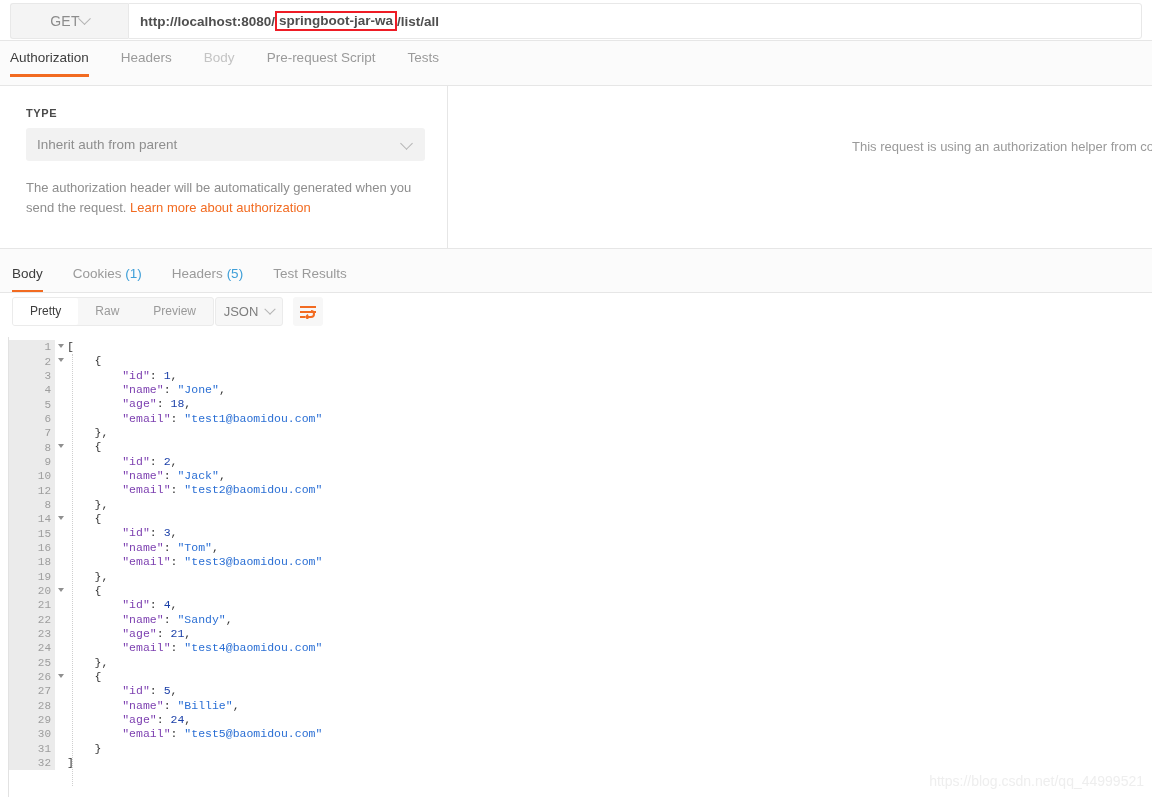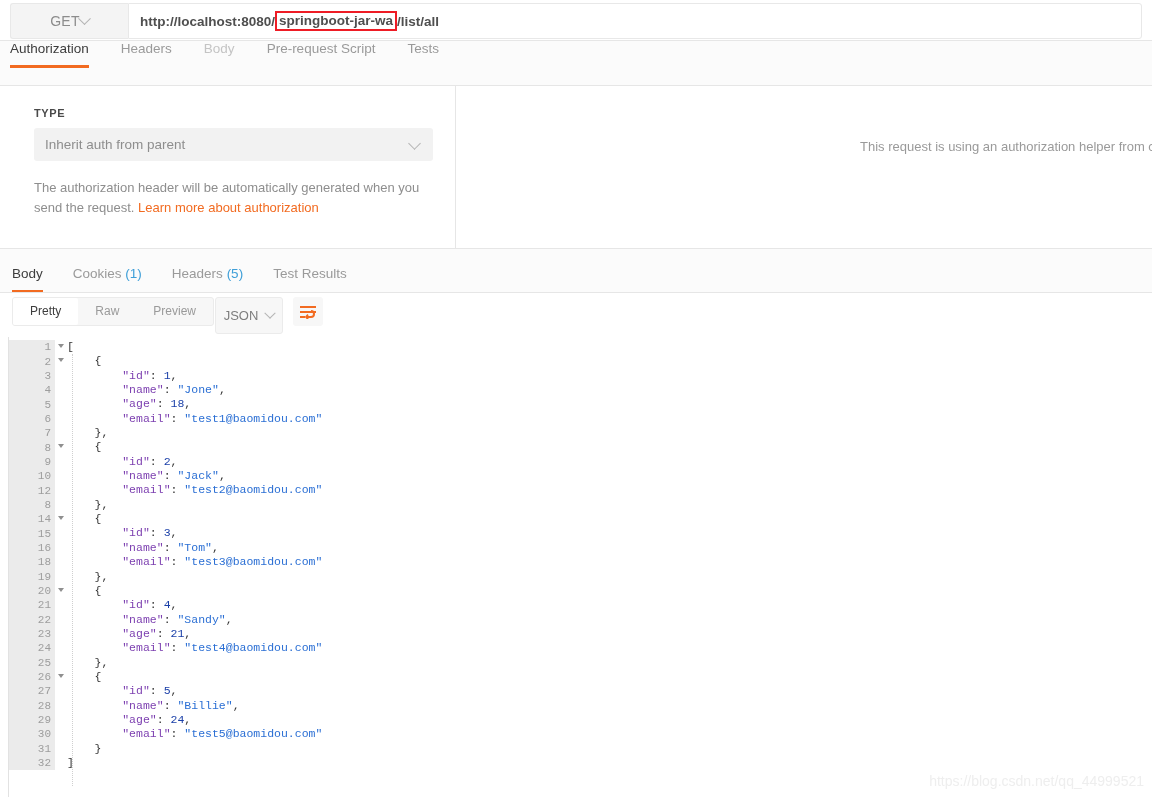--- a/index.html
+++ b/index.html
@@ -39,40 +39,40 @@
     border: 2.5px solid #ee1c25; padding: 1px 2px; margin: 16px 0px;
     line-height: 14px; display: inline-block;
   }
   .urlbar-underline {
     position: absolute; left: 0; top: 40px; width: 1152px; height: 1px; background: #e6e6e6;
   }
 
   
   .req-tabs {
     position: absolute; left: 0; top: 41px; width: 1152px; height: 45px;
-    background: #fbfbfb; display: flex; align-items: flex-start;
+    background: #fbfbfb; display: flex; align-items: center;
   }
   .req-tab {
     font-size: 13.5px; padding: 0 0 12px 0; margin-right: 32px;
     color: #9a9a9a; position: relative; white-space: nowrap;
   }
   .req-tab:first-child { margin-left: 10px; }
   .req-tab.active { color: #3d3d3d; }
   .req-tab.dim { color: #c4c4c4; }
   .req-tab.active::after {
     content: ""; position: absolute; left: 0; right: 0; bottom: 0;
     height: 3px; background: #f26b21;
   }
   .req-tabs-underline {
     position: absolute; left: 0; top: 85px; width: 1152px; height: 1px; background: #e6e6e6;
   }
 
   
   .auth-area {
-    position: absolute; left: 12px; top: 86px; width: 920px; height: 163px;
+    position: absolute; left: 4px; top: 86px; width: 920px; height: 163px;
     background: #ffffff;
   }
   .auth-left { position: absolute; left: 0; top: 0; width: 443px; height: 163px; }
   .auth-divider {
     position: absolute; left: 443px; top: 0; width: 1px; height: 163px; background: #e6e6e6;
   }
   .auth-right { position: absolute; left: 444px; top: 0; right: 0; height: 163px; }
   .type-label {
     position: absolute; left: 22px; top: 21px;
     font-size: 11px; font-weight: bold; color: #4a4a4a; letter-spacing: .6px;
@@ -125,21 +125,21 @@
     position: absolute; left: 0; top: 293px; width: 1152px; height: 44px; background: #ffffff;
   }
   .seg {
     position: absolute; left: 12px; top: 4px; height: 29px;
     background: #f7f7f7; border: 1px solid #ebebeb; border-radius: 3px;
     display: flex; align-items: center;
   }
   .seg-item { font-size: 12px; color: #9a9a9a; padding: 0 17px; line-height: 27px; }
   .seg-item.active { color: #3d3d3d; background: #ffffff; border-radius: 2px; }
   .json-sel {
-    position: absolute; left: 215px; top: 4px; width: 68px; height: 37px;
+    position: absolute; left: 215px; top: 4px; width: 68px; height: 29px;
     background: #f7f7f7; border: 1px solid #ebebeb; border-radius: 3px;
     display: flex; align-items: center; justify-content: center; gap: 8px;
   }
   .json-sel-text { font-size: 13px; color: #7d7d7d; }
   .json-caret {
     width: 8px; height: 8px; border-right: 1.6px solid #b4b4b4;
     border-bottom: 1.6px solid #b4b4b4; transform: rotate(45deg) translate(-2px,-2px);
   }
   .wrap-btn {
     position: absolute; left: 293px; top: 4px; width: 30px; height: 29px;

